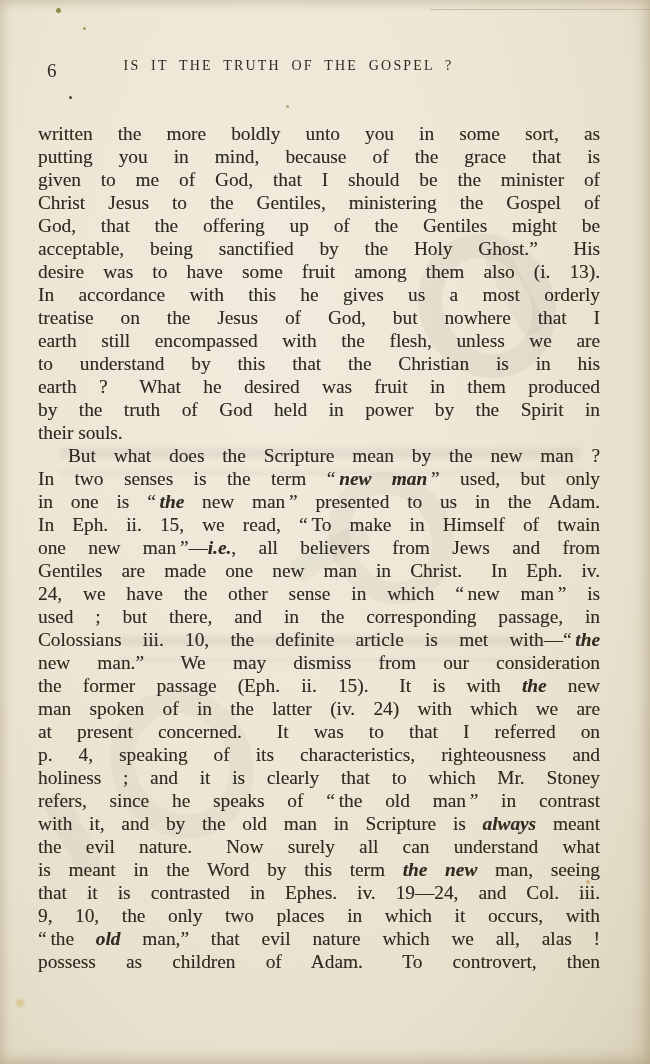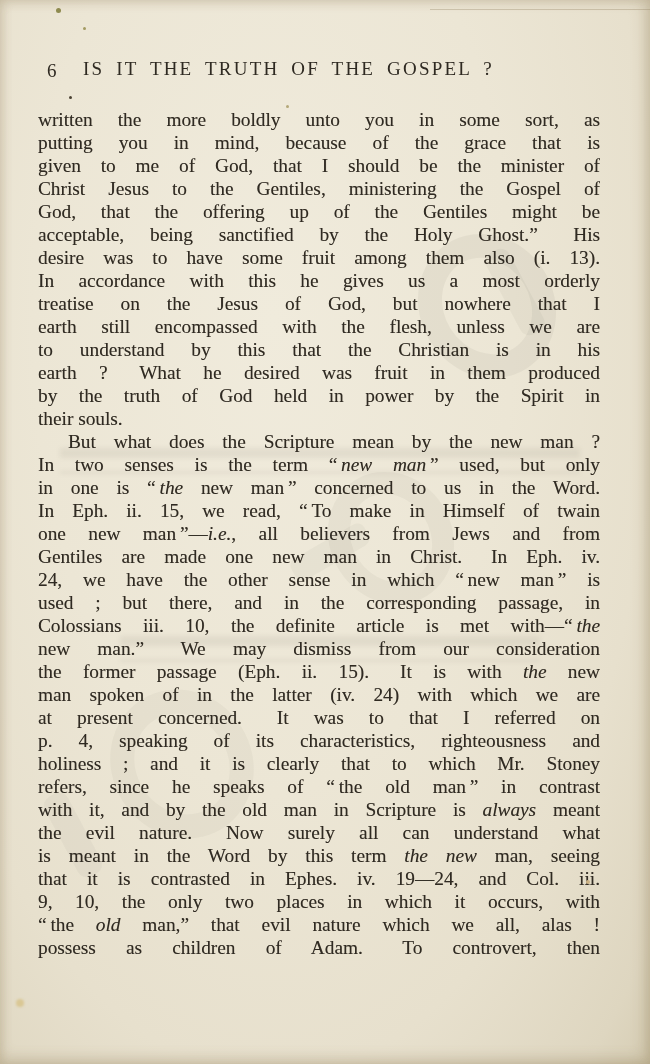--- a/index.html
+++ b/index.html
@@ -33,46 +33,46 @@
   }
   .pagenum {
     position: absolute;
     left: 12px;
     top: 2px;
     font-size: 19px;
   }
   .runhead {
     text-align: center;
     padding-right: 58px;
-    font-size: 19px;
+    font-size: 14px;
     letter-spacing: 2.2px;
     word-spacing: 5px;
     white-space: nowrap;
   }
 
   
   .body-text {
     position: absolute;
     left: 38px;
-    top: 108px;
+    top: 122px;
     width: 562px;
     font-size: 19.3px;
     line-height: 23px;
     text-shadow: 0.25px 0.25px 0 rgba(45, 35, 22, 0.35);
   }
   .line {
     height: 23px;
     overflow: hidden;
     text-align: justify;
     text-align-last: justify;
     text-justify: inter-word;
   }
   .line.short { text-align-last: left; }
   .line.indent { text-indent: 30px; }
-  .it { font-style: italic; }
+  .it { font-style: italic; font-weight: bold; }
 
   
   .watermark { position: absolute; inset: 0; pointer-events: none; }
   .wm-shape { position: absolute; display: block; }
   .wm-r1 {
     left: 420px; top: 232px; width: 86px; height: 100px;
     border: 24px solid rgba(105, 105, 92, 0.07); border-radius: 50%;
     transform: rotate(-32deg);
   }
   .wm-b1 {
@@ -161,21 +161,21 @@
       <div class="line"><span>desire was to have some fruit among them also (i. 13).</span></div>
       <div class="line"><span>In accordance with this he gives us a most orderly</span></div>
       <div class="line"><span>treatise on the Jesus of God, but nowhere that I</span></div>
       <div class="line"><span>earth still encompassed with the flesh, unless we are</span></div>
       <div class="line"><span>to understand by this that the Christian is in his</span></div>
       <div class="line"><span>earth ?  What he desired was fruit in them produced</span></div>
       <div class="line"><span>by the truth of God held in power by the Spirit in</span></div>
       <div class="line short"><span>their souls.</span></div>
       <div class="line indent"><span>But what does the Scripture mean by the new man ?</span></div>
       <div class="line"><span>In two senses is the term “ </span><span class="it">new man</span><span> ” used, but only</span></div>
-      <div class="line"><span>in one is “ </span><span class="it">the</span><span> new man ” concerned to us in the Word.</span></div>
+      <div class="line"><span>in one is “ </span><span class="it">the</span><span> new man ” presented to us in the Adam.</span></div>
       <div class="line"><span>In Eph. ii. 15, we read, “ To make in Himself of twain</span></div>
       <div class="line"><span>one new man ”—</span><span class="it">i.e.</span><span>, all believers from Jews and from</span></div>
       <div class="line"><span>Gentiles are made one new man in Christ.  In Eph. iv.</span></div>
       <div class="line"><span>24, we have the other sense in which “ new man ” is</span></div>
       <div class="line"><span>used ; but there, and in the corresponding passage, in</span></div>
       <div class="line"><span>Colossians iii. 10, the definite article is met with—“ </span><span class="it">the</span></div>
       <div class="line"><span>new man.”  We may dismiss from our consideration</span></div>
       <div class="line"><span>the former passage (Eph. ii. 15).  It is with </span><span class="it">the</span><span> new</span></div>
       <div class="line"><span>man spoken of in the latter (iv. 24) with which we are</span></div>
       <div class="line"><span>at present concerned.  It was to that I referred on</span></div>

